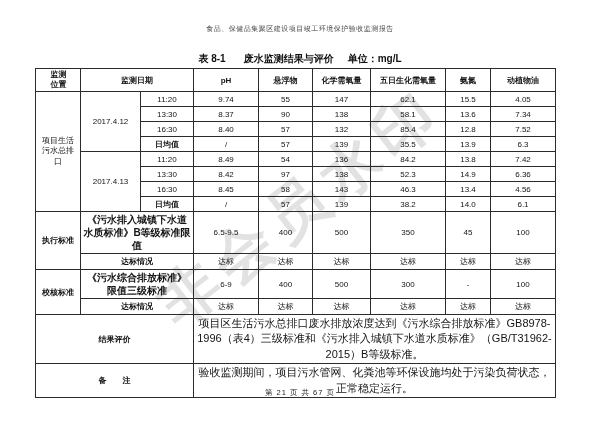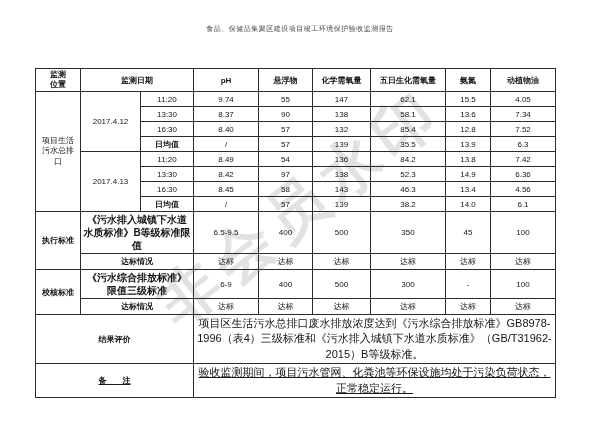--- a/index.html
+++ b/index.html
@@ -29,38 +29,41 @@
   }
   table.monitor td{
     border:1px solid #2b2b2b; text-align:center; vertical-align:middle;
     padding:1px 2px; color:#141414; overflow:hidden;
   }
   tr.r-head{height:17px;}
   tr.r-data{height:15px;}
   tr.r-std{height:26px;}
   tr.r-comp{height:16px;margin-top:8px;}
   tr.r-res{height:28px;}
-  tr.r-note{height:21px;text-decoration:underline;}
+  tr.r-note{height:21px;}
   .b{font-weight:bold;}
-  .wrap2{display:inline-block; width:2.1em; line-height:1.25;}
+  .wrap2{display:inline-block; width:2.1em; line-height:1.25;text-align:right;}
   .wrap4{display:inline-block; width:34px; line-height:1.3;}
   .stdname{font-size:10px; line-height:1.3; padding:1px 3px;}
   .longtext{font-size:11px; line-height:1.4; padding:2px 6px; text-align:center;}
   .page-footer{
     position:absolute; top:388px; left:0; width:100%;
     text-align:center; font-size:7.5px; color:#222; letter-spacing:1px;
   }
 </style>
 </head>
 <body>
 
 <div class="page">
 
   <div class="running-header">食品、保健品集聚区建设项目竣工环境保护验收监测报告</div>
 
+  <div class="tbl-title">
+    <span>表 8-1</span><span class="gap"></span><span class="b">废水监测结果与评价</span><span class="gap2"></span><span>单位：mg/L</span>
+  </div>
 
   <div class="watermark">非会员水印</div>
 
   <table class="monitor">
     <colgroup>
       <col style="width:45px">
         <col style="width:60px">
         <col style="width:53px">
       <col style="width:65px">
         <col style="width:54px">
@@ -203,14 +206,15 @@
       <td class="b" colspan="3">结果评价</td>
       <td class="longtext" colspan="6">项目区生活污水总排口废水排放浓度达到《污水综合排放标准》GB8978-1996（表4）三级标准和《污水排入城镇下水道水质标准》（GB/T31962-2015）B等级标准。</td>
     </tr>
     <tr class="r-note">
       <td class="b" colspan="3">备　　注</td>
       <td class="longtext" colspan="6">验收监测期间，项目污水管网、化粪池等环保设施均处于污染负荷状态，正常稳定运行。</td>
     </tr>
   </tbody>
     </table>
 
+  <div class="page-footer">第 21 页 共 67 页</div>
 
 </div>
 
 </body></html>

